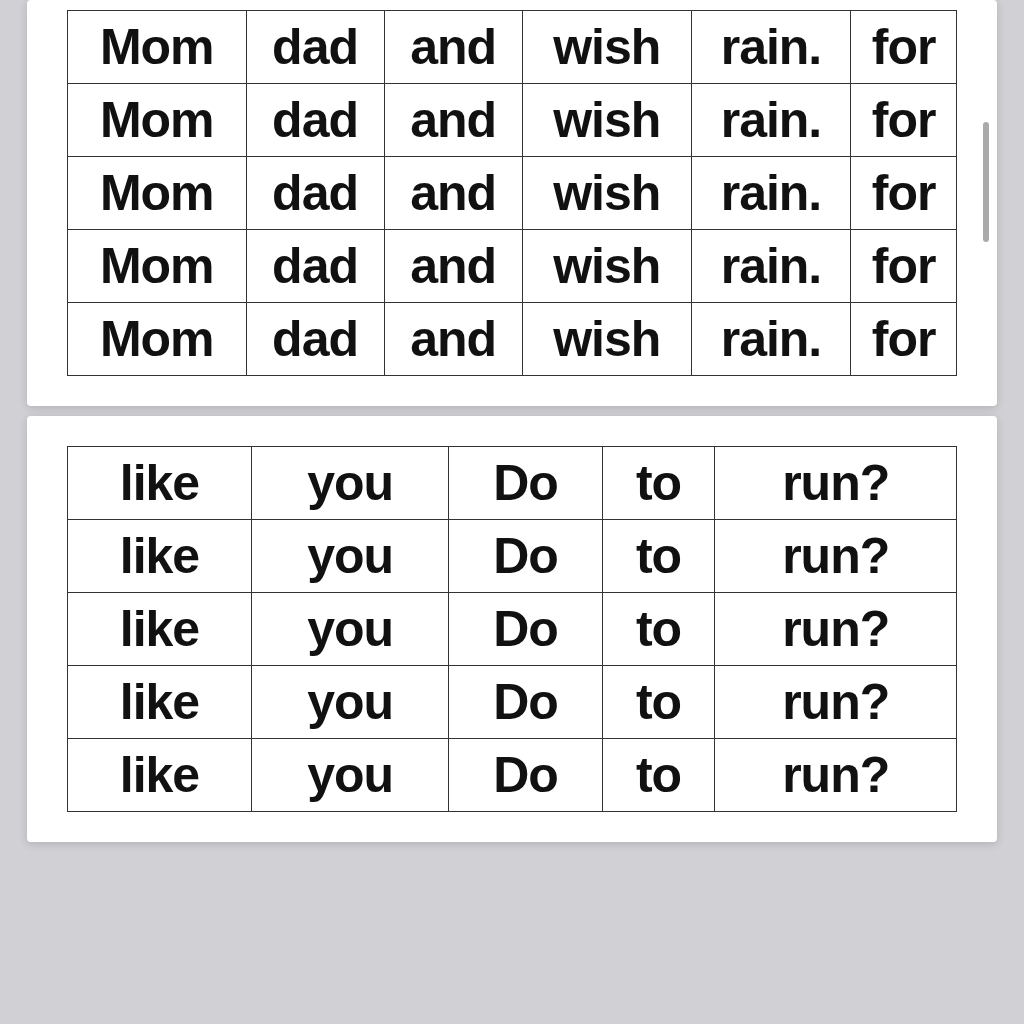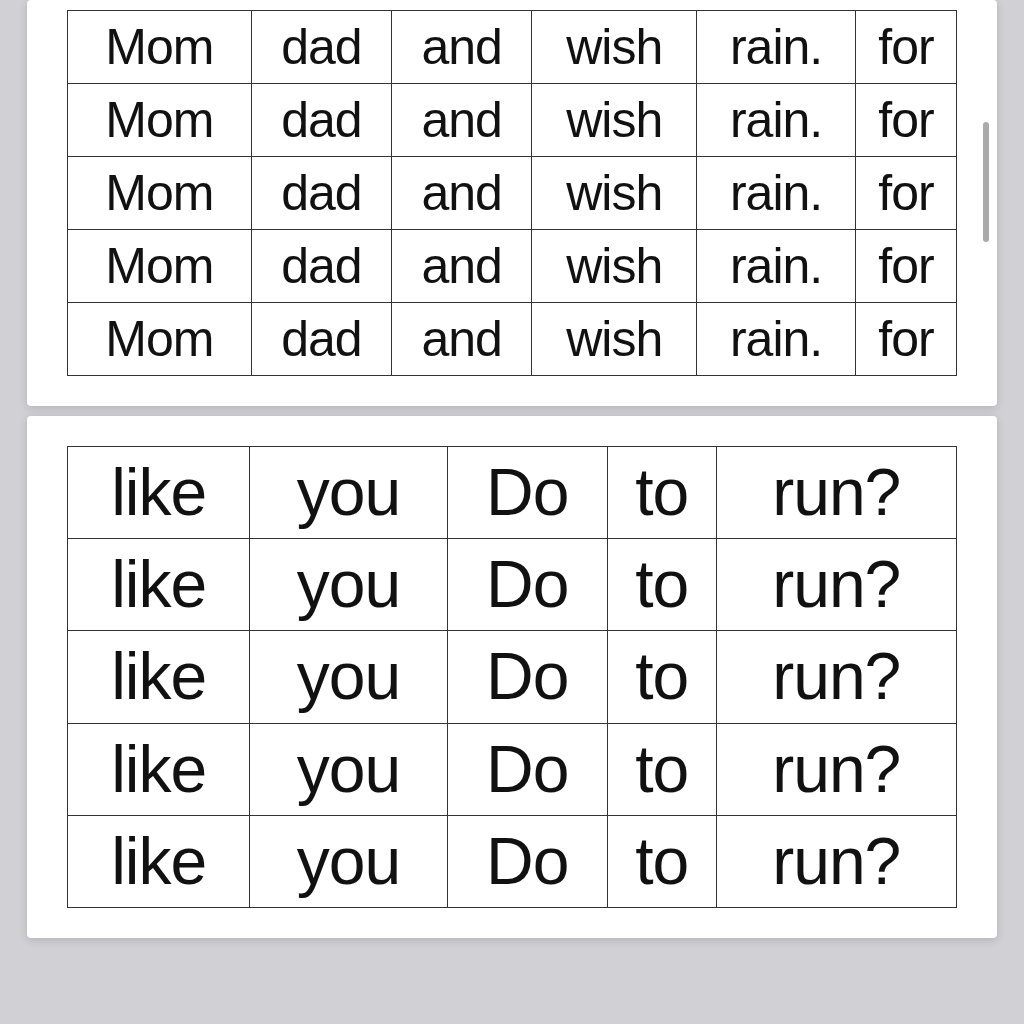--- a/index.html
+++ b/index.html
@@ -50,34 +50,34 @@
 
     .word-table {
       border-collapse: collapse;
       width: 100%;
     }
 
     .word-table td {
       border: 1.5px solid #333;
       text-align: center;
       font-size: 52px;
-      font-weight: 400;
+      font-weight: 700;
       padding: 6px 4px;
       font-family: 'Arial Rounded MT Bold', Arial, sans-serif;
       letter-spacing: -1px;
       line-height: 1.2;
       color: #111;
     }
 
     .table-1 td {
       font-size: 50px;
     }
 
     .table-2 td {
-      font-size: 66px;
+      font-size: 50px;
       margin-top: 39px;
     }
 
     .page-2 {
       margin-top: 0px;
     }
   </style>
 </head>
 <body>
 

